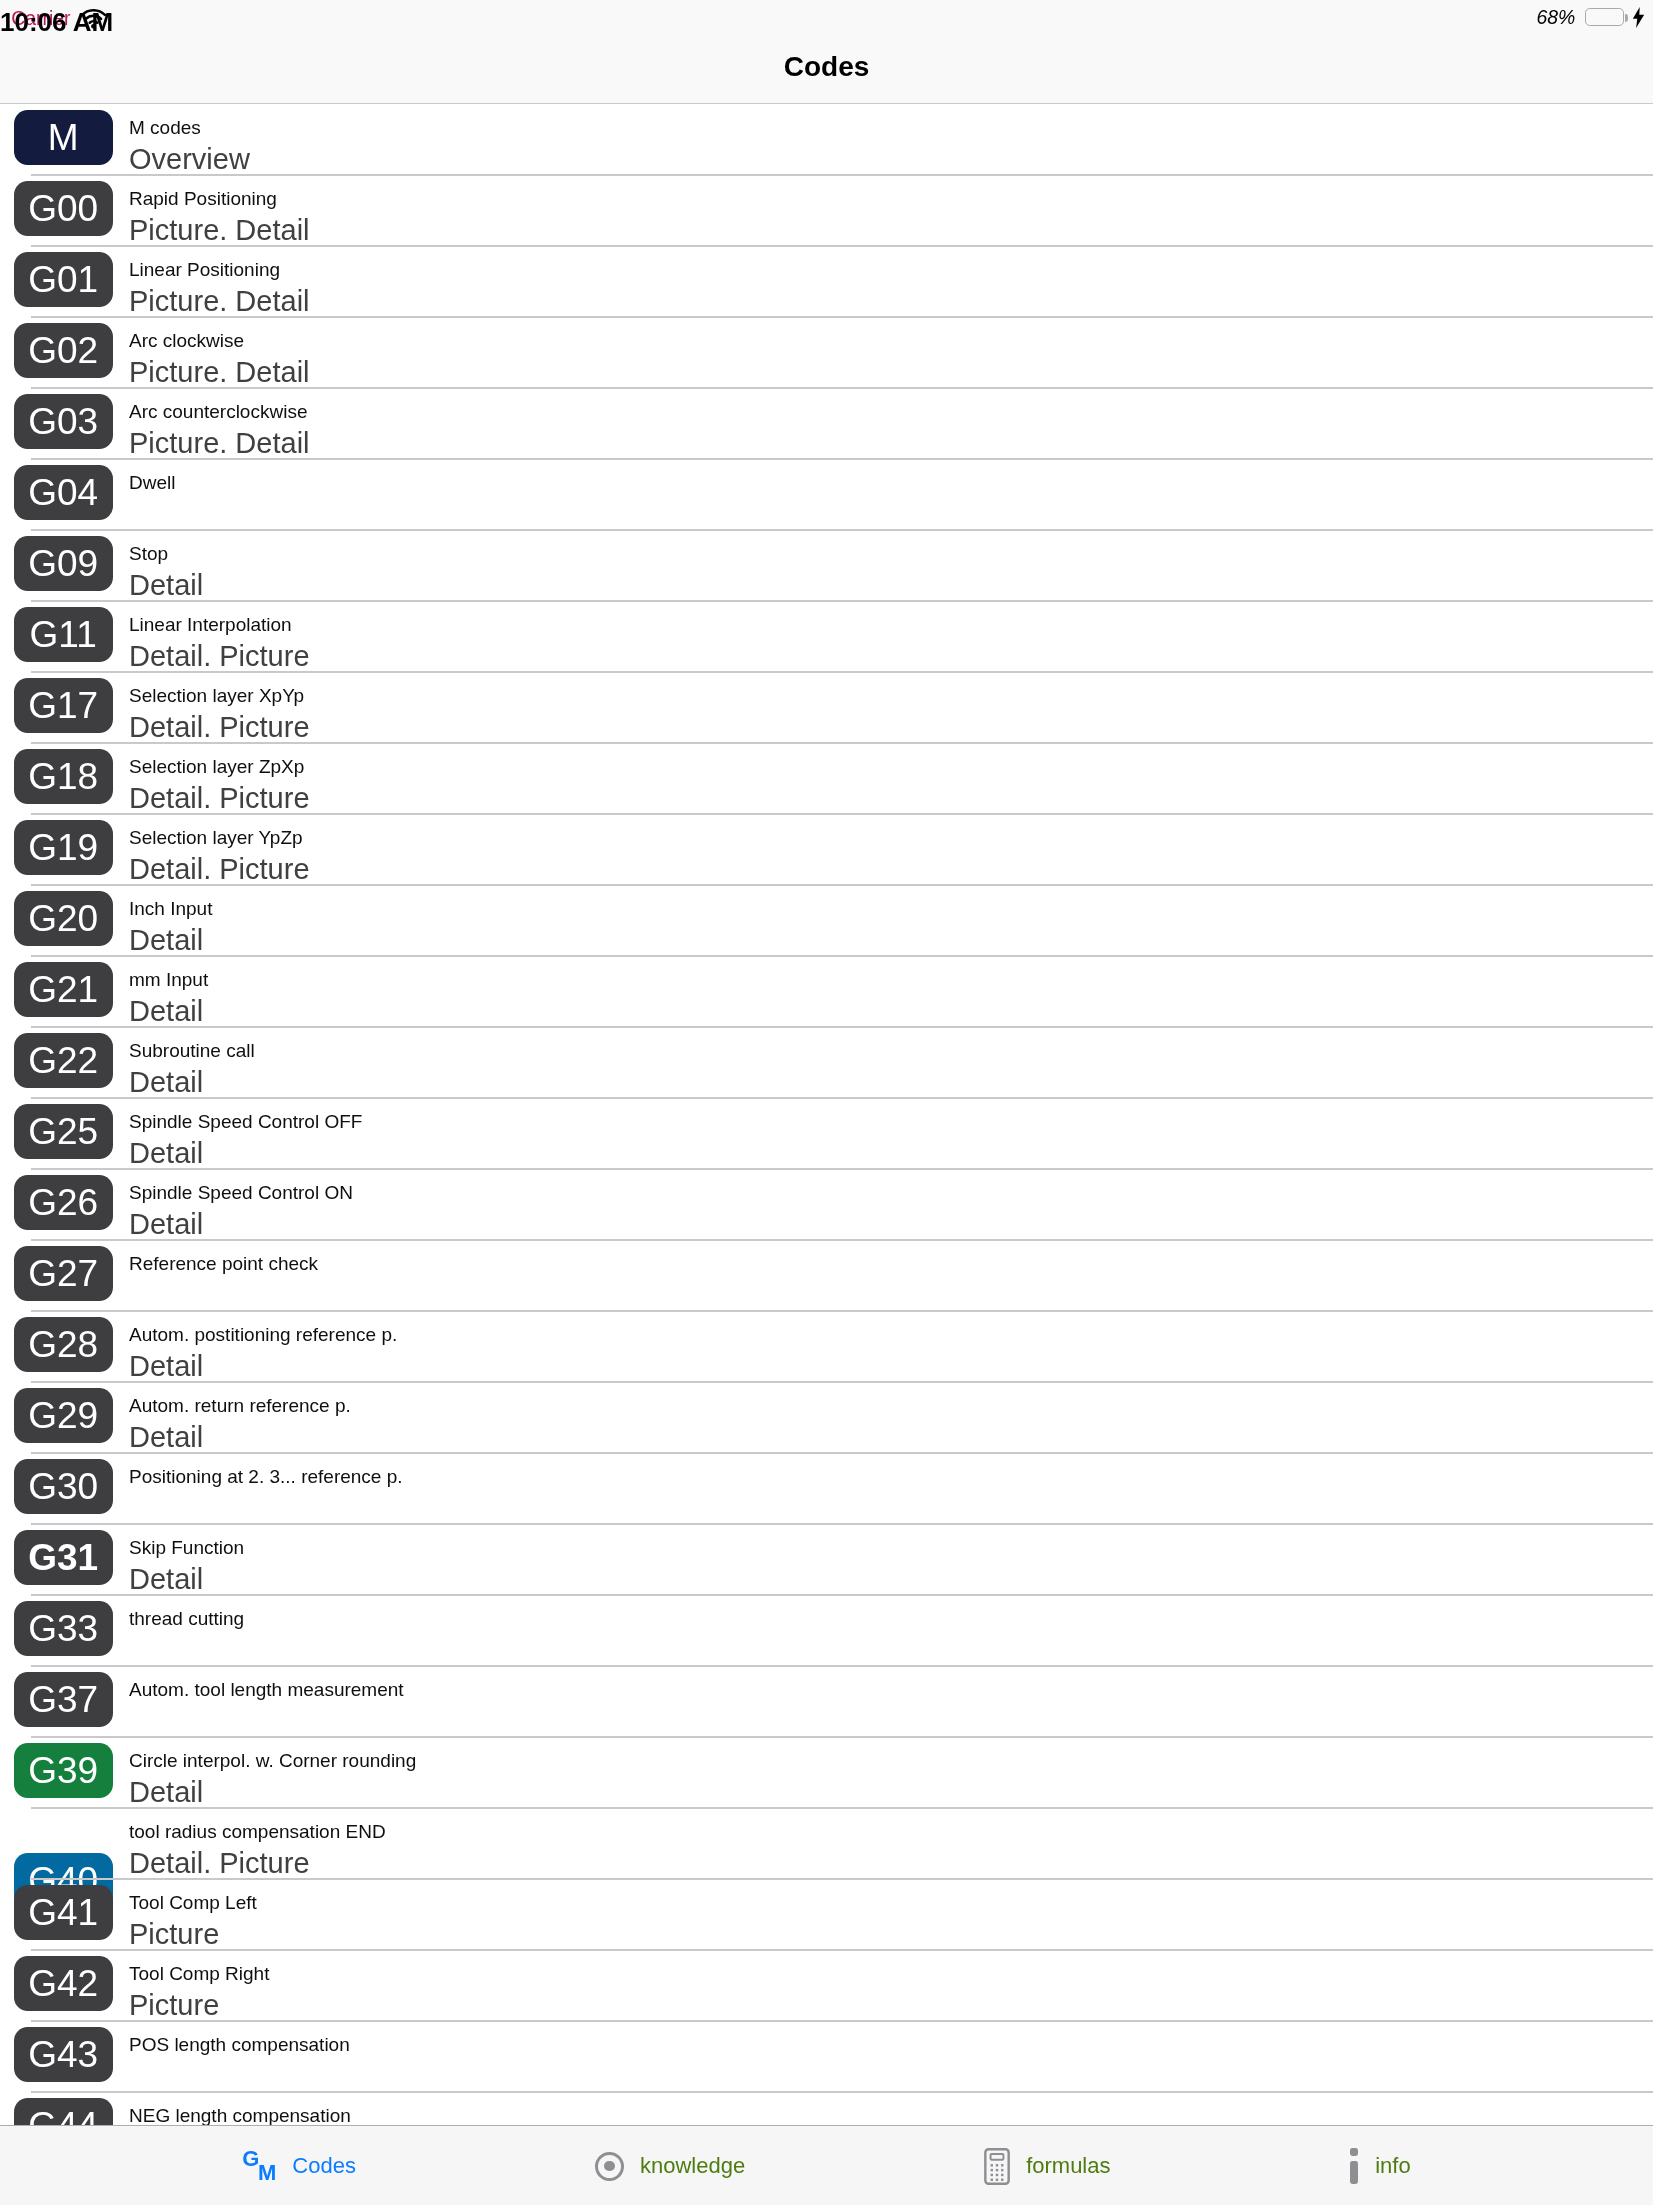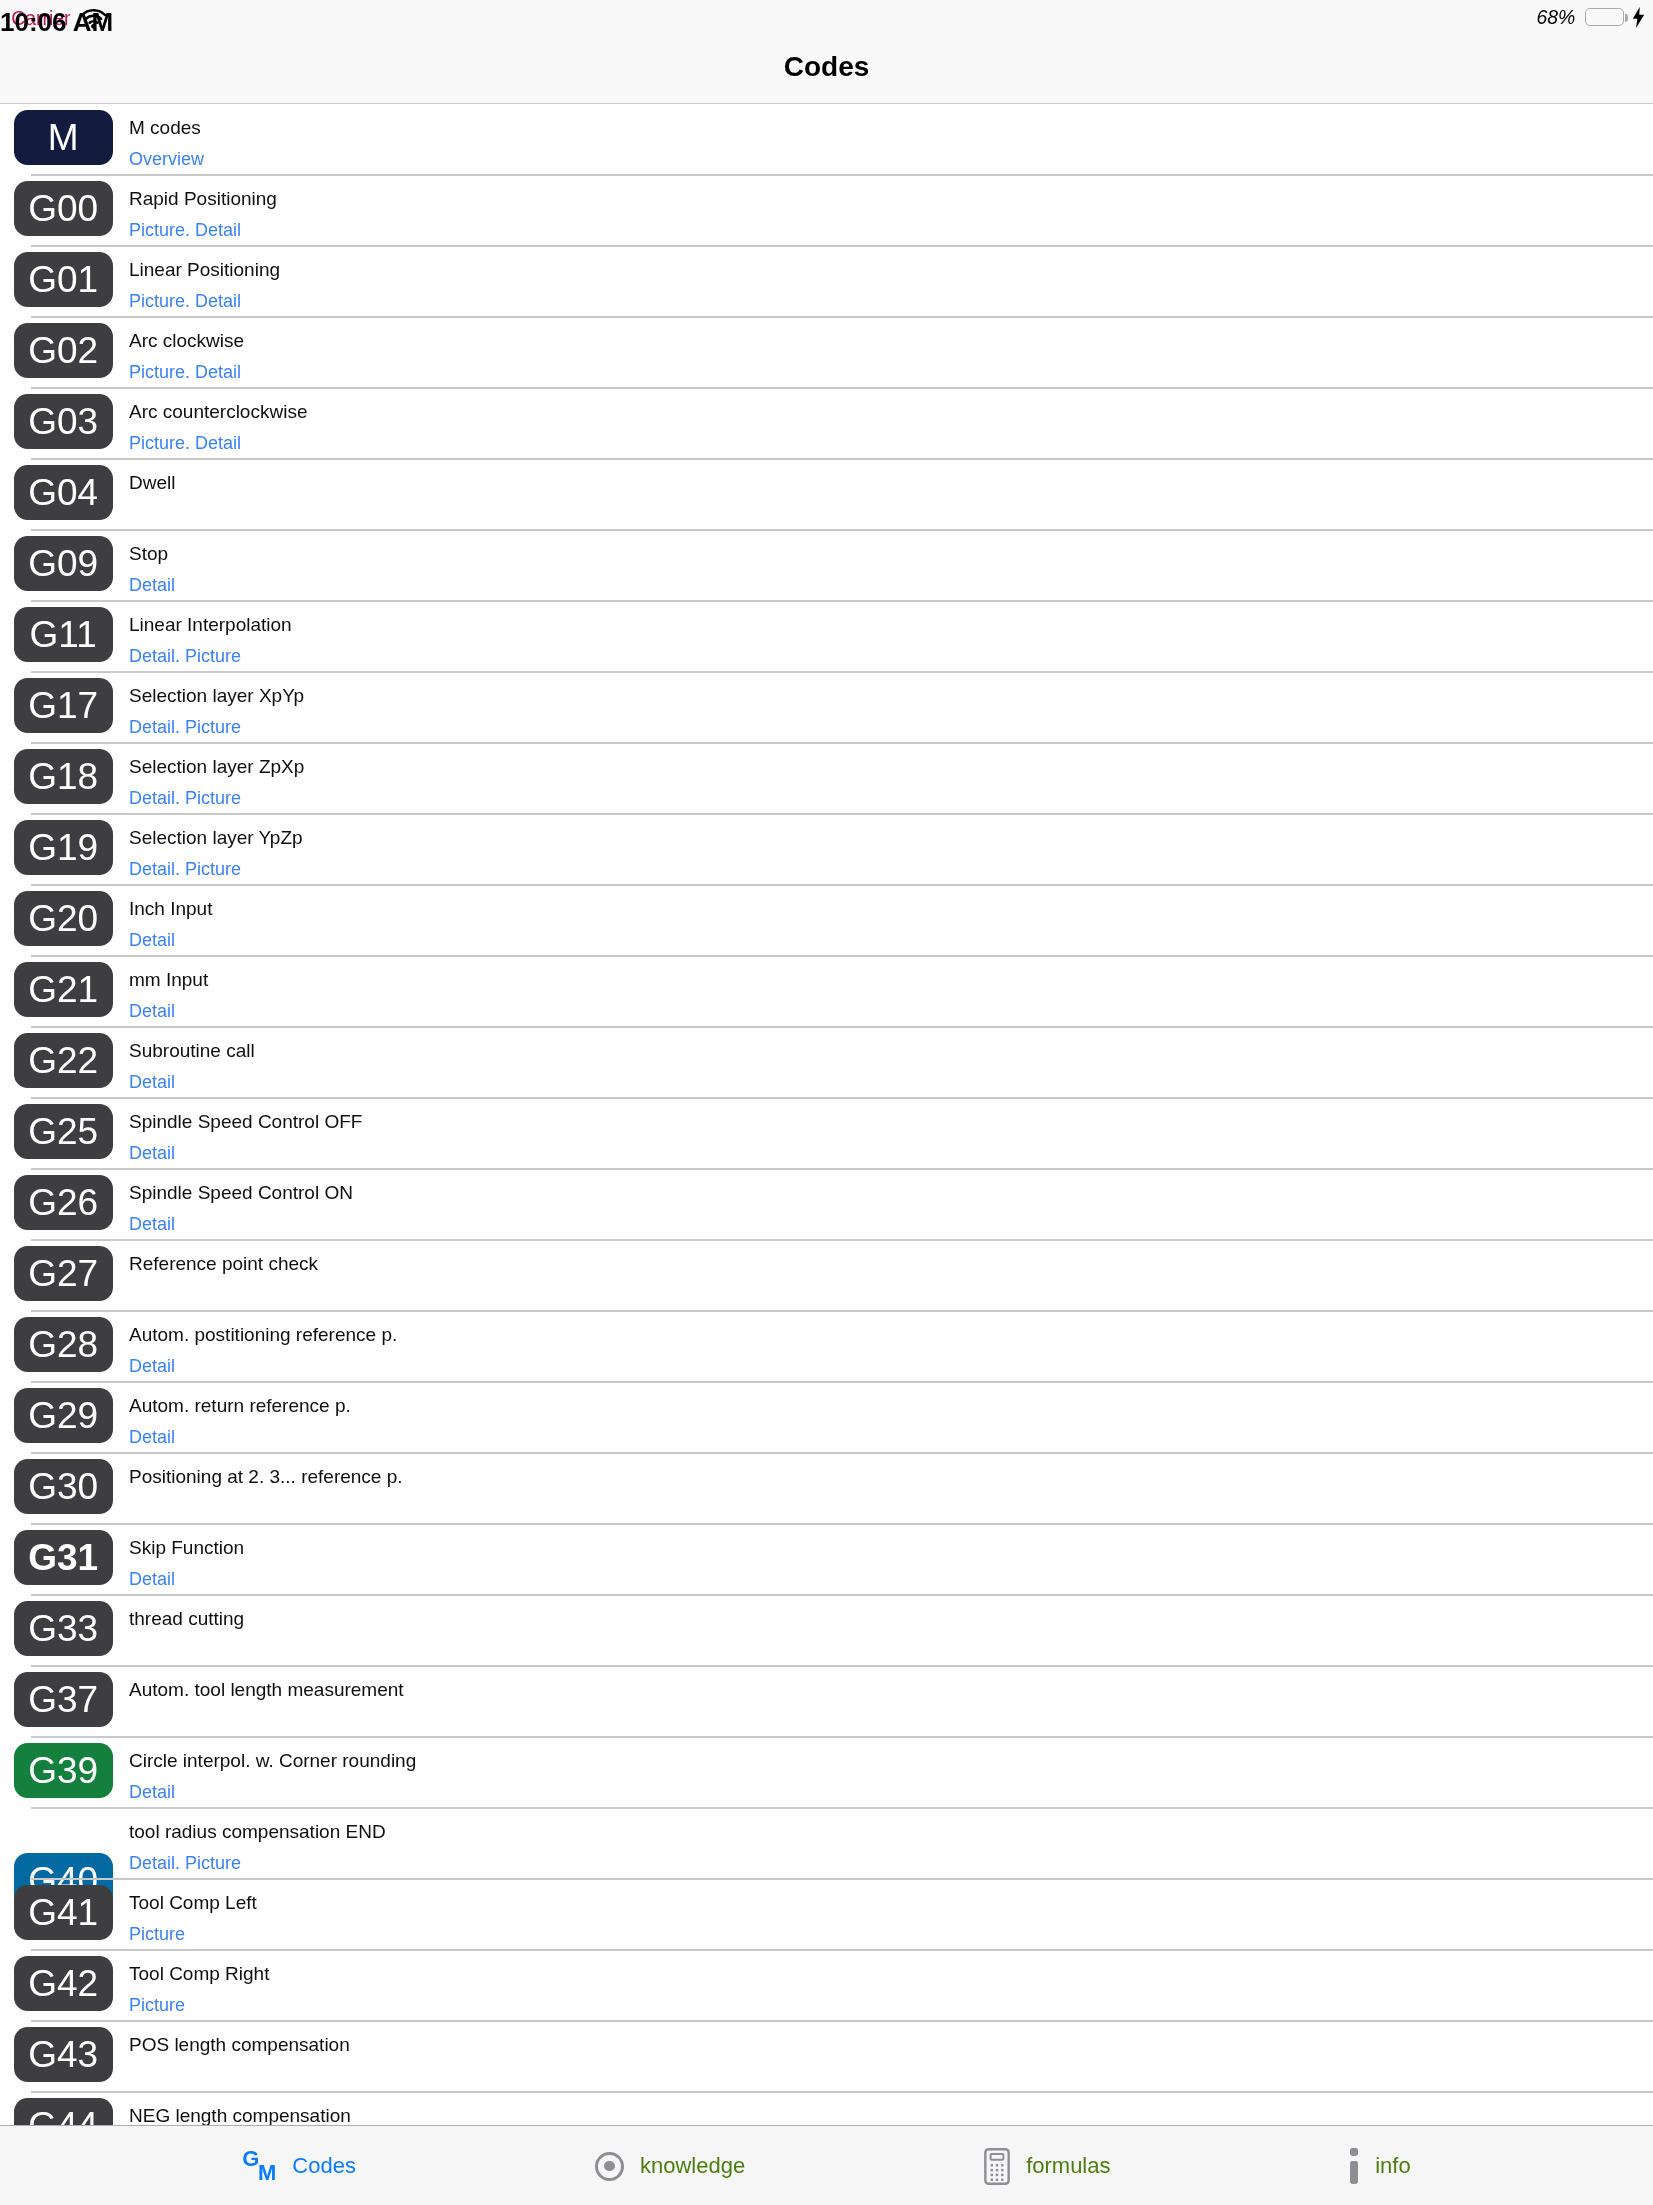--- a/index.html
+++ b/index.html
@@ -31,21 +31,21 @@
 
   
   .code-list{position:absolute;top:105px;left:0;width:1653px;height:2100px;overflow:hidden;background:#fff;z-index:10;}
   .row{position:relative;height:71px;width:100%;box-sizing:border-box;}
   .row::after{content:"";position:absolute;left:31px;right:0;bottom:0;height:1.6px;background:#c9c9cb;}
   .badge{
     position:absolute;left:13.7px;top:4.8px;width:99px;height:55px;border-radius:13.7px;
     color:#fff;font-size:37px;line-height:55px;text-align:center;background:#3e3e40;
   }
   .row-title{position:absolute;left:129px;top:4.8px;font-size:19px;line-height:36px;color:#0f0f10;white-space:nowrap;}
-  .row-subtitle{position:absolute;left:129px;top:40px;font-size:18px;line-height:29px;color:#3b82f6;white-space:nowrap;text-align:center;}
+  .row-subtitle{position:absolute;left:129px;top:40px;font-size:29px;line-height:29px;color:#404040;white-space:nowrap;text-align:center;}
 
   
   .tab-bar{
     position:absolute;left:0;top:2125px;width:1653px;height:81px;box-sizing:border-box;
     background:#f6f6f7;border-top:1.6px solid #aeaeb0;z-index:40;
     display:flex;align-items:center;justify-content:center;gap:239px;
   }
   .tab-item{display:flex;align-items:center;gap:16px;color:#4d7c0f;cursor:default;}
   .tab-item.active{color:#0b7bff;}
   .tab-label{font-size:22px;}

